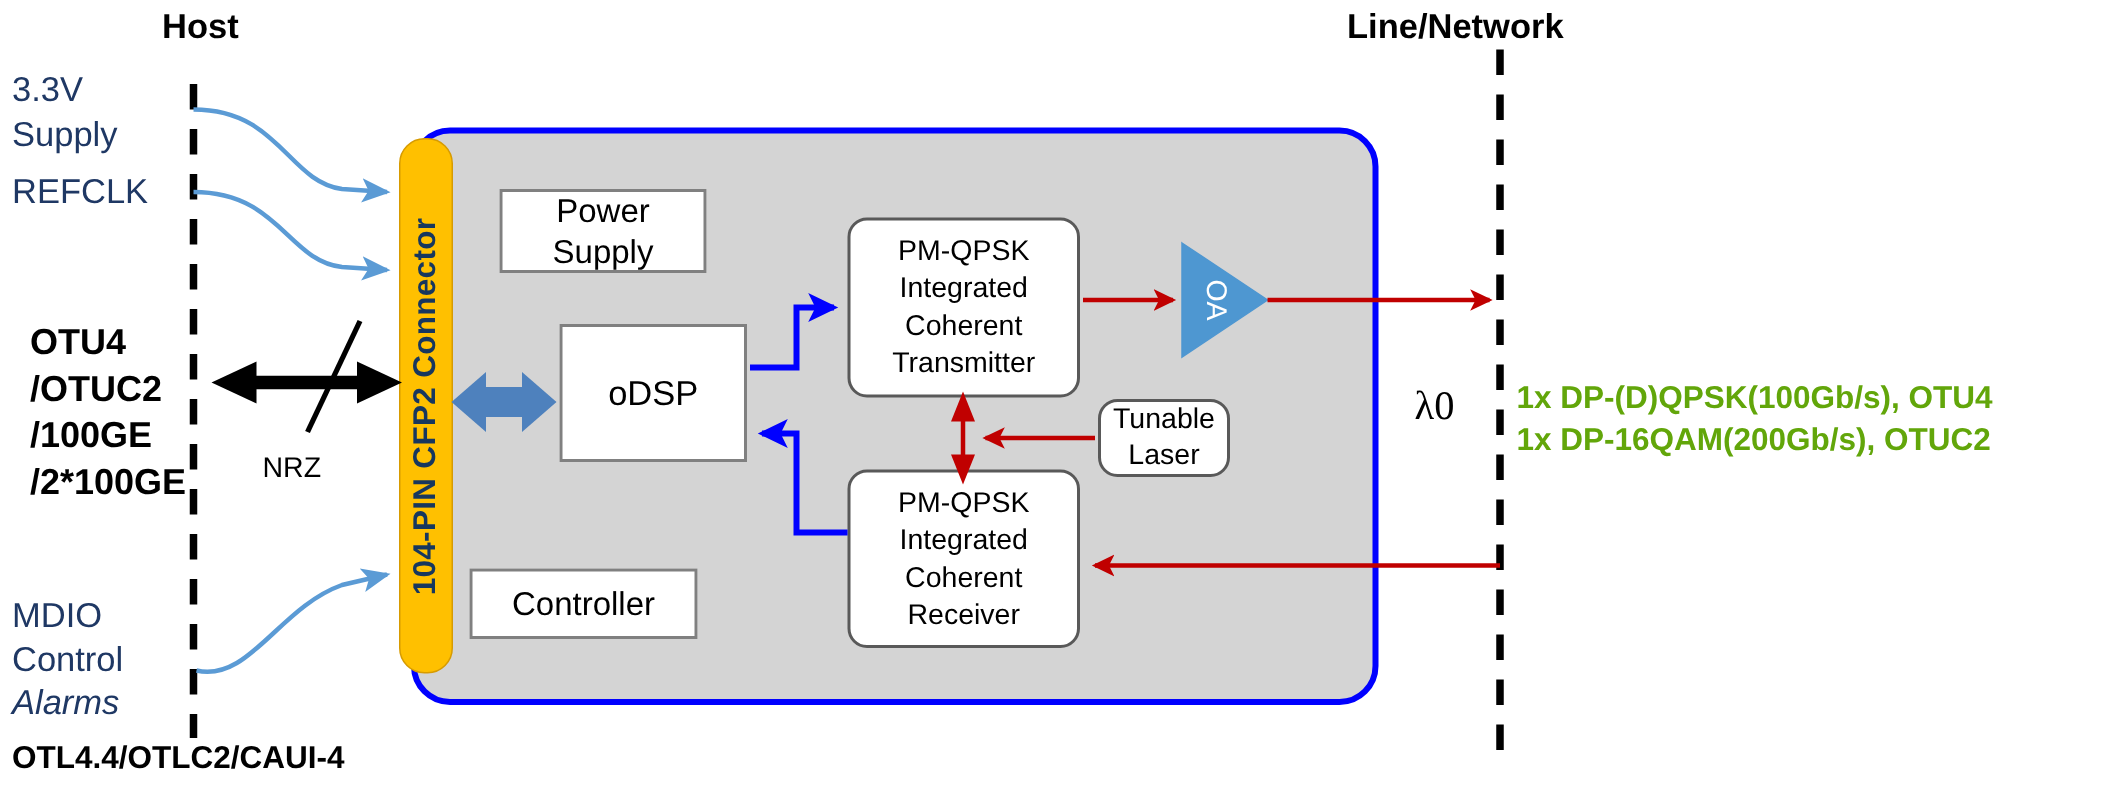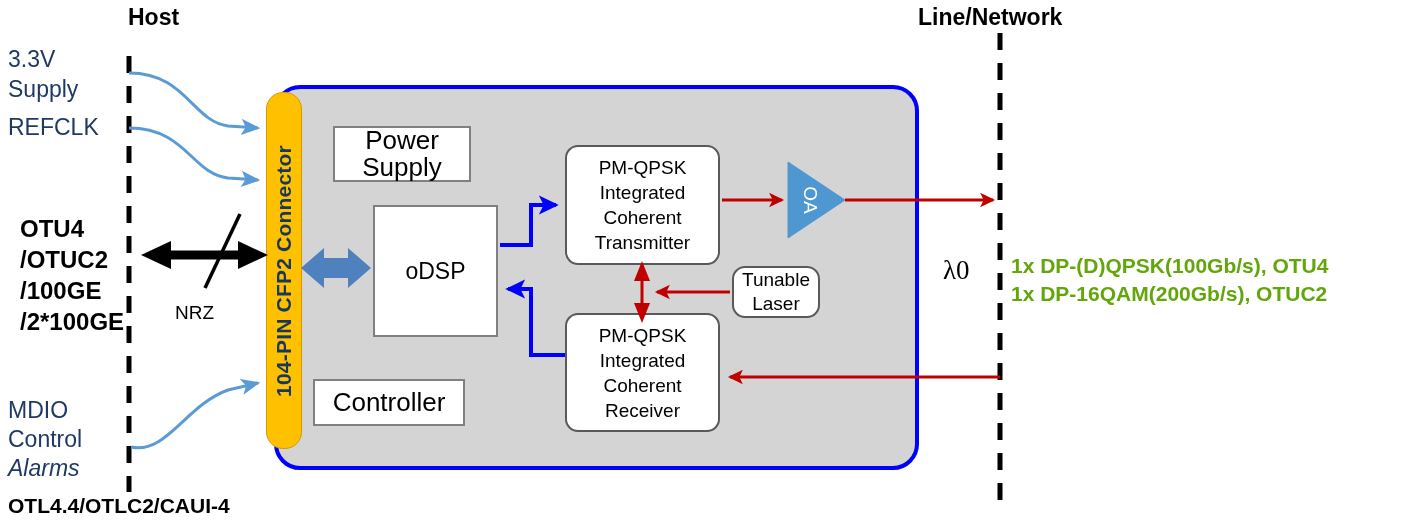--- a/index.html
+++ b/index.html
@@ -1,43 +1,43 @@
 <!DOCTYPE html>
 <html><head>
 <meta charset="utf-8">
 <style>
   html,body{margin:0;padding:0;background:#ffffff;}
   body{width:1416px;height:523px;font-family:"Liberation Sans",sans-serif;}
   #stage{position:relative;width:1416px;height:523px;overflow:hidden;background:#fff;}
 
-  .hdr{position:absolute;font-weight:bold;font-size:23px;color:#000;white-space:nowrap;margin-left:20px;}
+  .hdr{position:absolute;font-weight:bold;font-size:23px;color:#000;white-space:nowrap;}
 
   .lbl-blue{position:absolute;color:#1F3864;font-size:23px;line-height:30px;white-space:nowrap;}
   .lbl-black-b{position:absolute;color:#000;font-weight:bold;font-size:24px;line-height:31px;white-space:nowrap;}
   .lbl-black{position:absolute;color:#000;font-size:19px;line-height:25px;white-space:nowrap;}
   .lbl-green{position:absolute;color:#62A60A;font-weight:bold;font-size:21px;line-height:28px;white-space:nowrap;}
   .lbl-lambda{position:absolute;color:#000;font-size:27px;font-family:"Liberation Serif",serif;white-space:nowrap;}
 
   #module{position:absolute;left:274px;top:85px;width:645px;height:385px;
           background:#D4D4D4;border:4px solid #0000FF;border-radius:26px;box-sizing:border-box;}
 
   #connector{position:absolute;left:266px;top:92px;width:34px;height:355px;
              background:#FFC000;border:1.5px solid #D79B00;border-radius:17px;
              display:flex;align-items:center;justify-content:center;}
   #connector .vtxt{transform:rotate(-90deg);white-space:nowrap;font-weight:bold;
                    font-size:21px;color:#17375E;letter-spacing:.2px;}
 
   .box{position:absolute;background:#FFFFFF;border:2px solid #808080;box-sizing:border-box;
        display:flex;align-items:center;justify-content:center;text-align:center;
-       font-size:26px;color:#000;line-height:27px;}
+       font-size:22px;color:#000;line-height:27px;}
   .box.round{border-radius:13px;border-color:#595959;}
 
   #power-supply{left:333px;top:126px;width:138px;height:56px;}
   #controller{left:313px;top:379px;width:152px;height:47px;}
-  #odsp{left:373px;top:205px;width:125px;height:132px;font-size:23px;}
+  #odsp{left:373px;top:216px;width:125px;height:92px;font-size:23px;}
   #tx{left:565px;top:145px;width:155px;height:120px;font-size:19px;line-height:25px;}
   #rx{left:565px;top:313px;width:155px;height:119px;font-size:19px;line-height:25px;}
   #laser{left:732px;top:266px;width:88px;height:52px;font-size:19px;line-height:24px;}
 
   svg{position:absolute;left:0;top:0;width:1416px;height:523px;overflow:visible;}
   .oa-label{font-size:19px;fill:#ffffff;font-family:"Liberation Sans",sans-serif;}
 </style>
 </head>
 <body>
 

